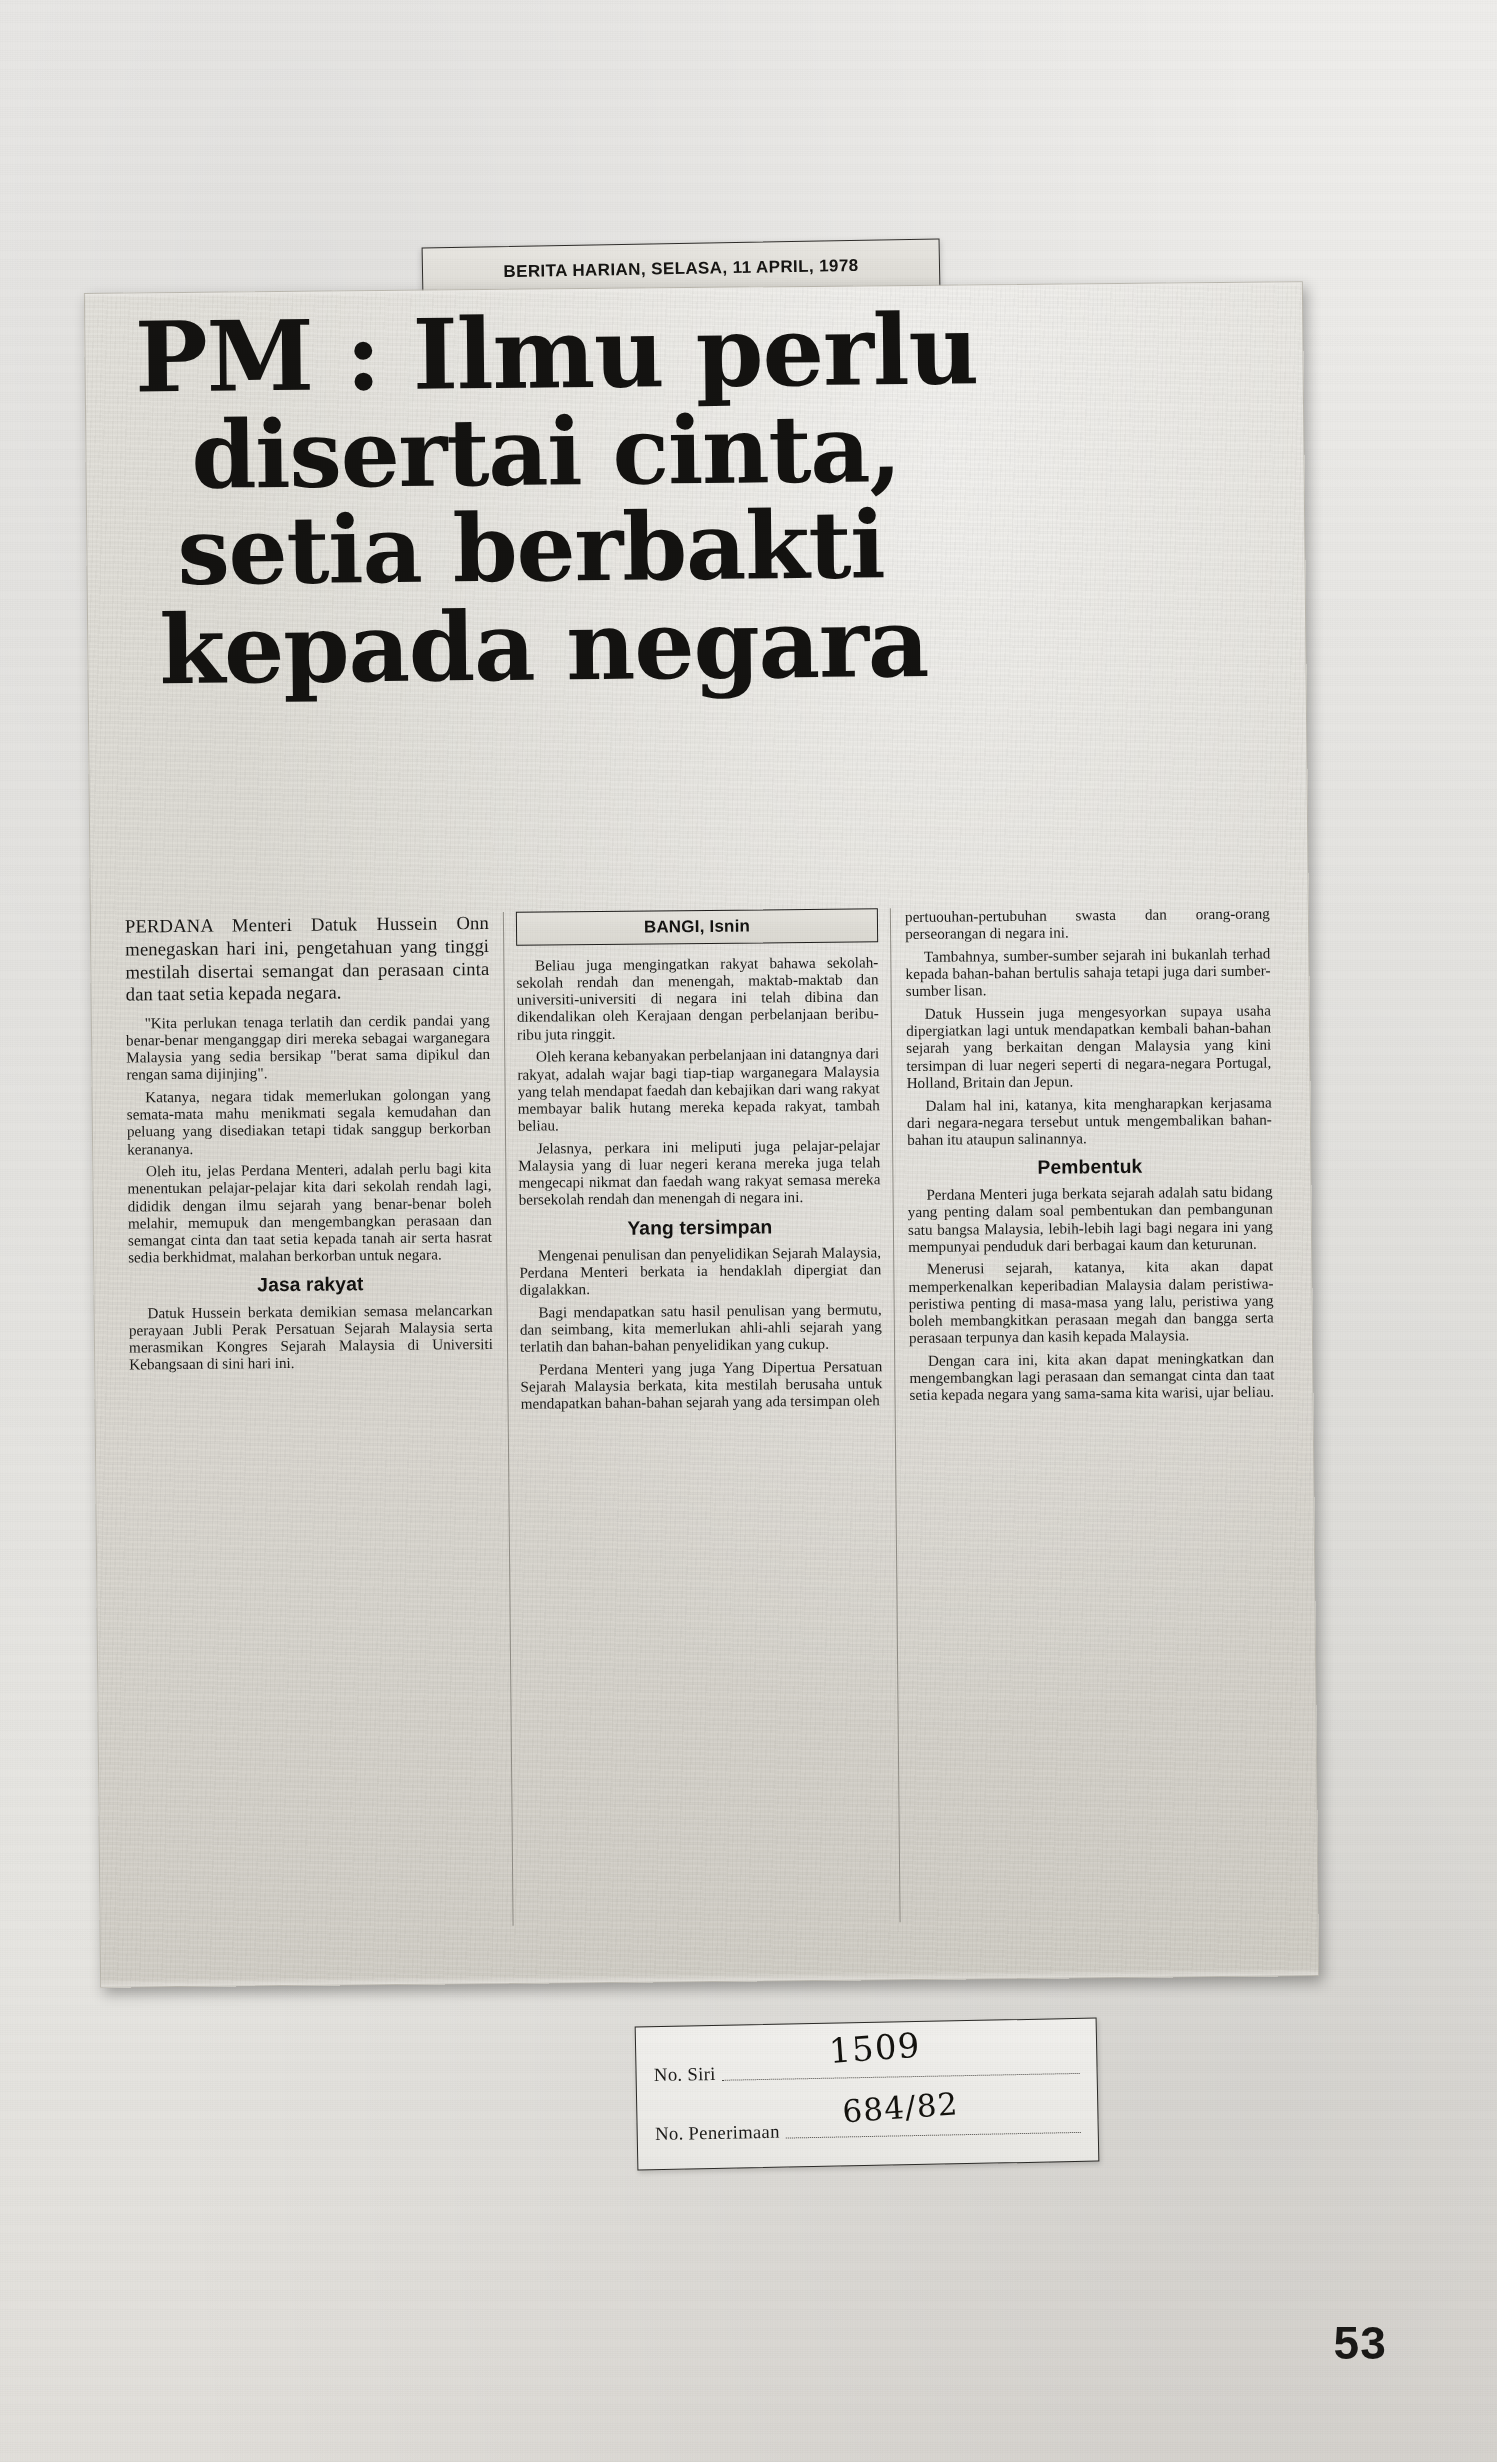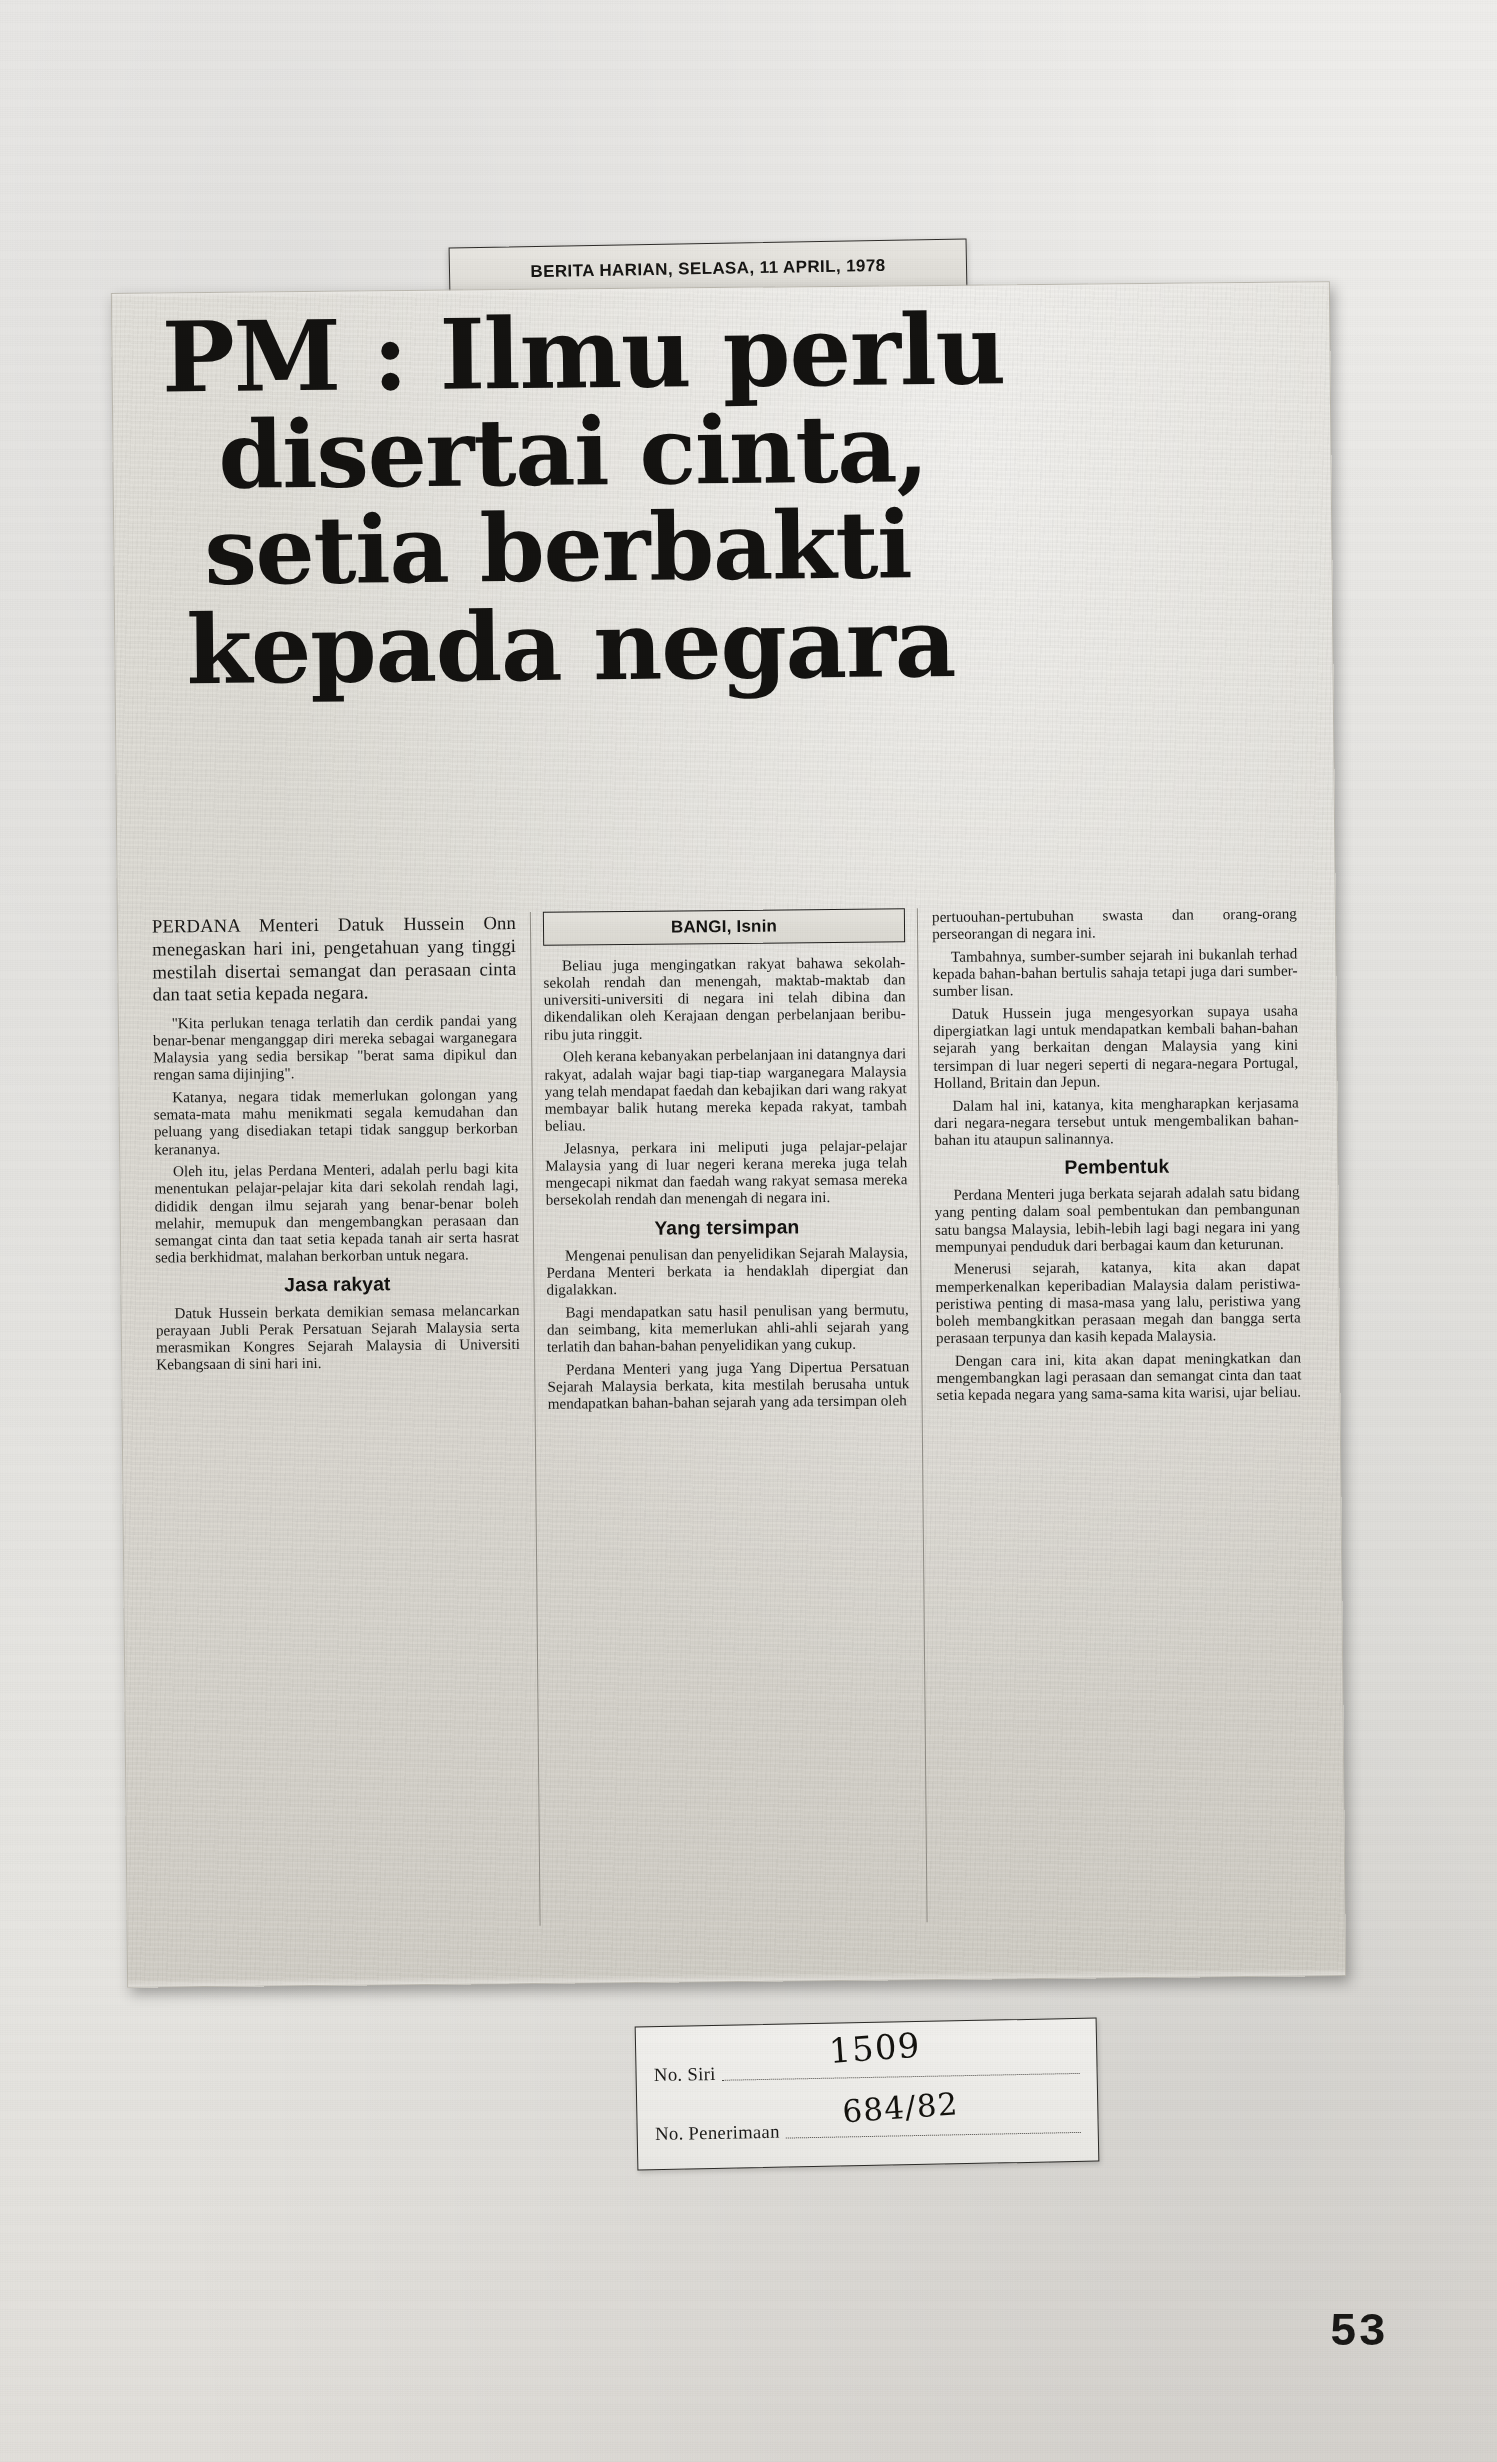--- a/index.html
+++ b/index.html
@@ -32,21 +32,21 @@
     pointer-events: none;
     background-image:
       repeating-linear-gradient(0deg, rgba(0,0,0,0.018) 0 0.6px, rgba(0,0,0,0) 0.6px 1.9px),
       repeating-linear-gradient(90deg, rgba(0,0,0,0.013) 0 0.6px, rgba(0,0,0,0) 0.6px 2.5px);
     opacity: .7;
   }
 
   
   #clipping-group {
     position: absolute;
-    left: 119px;
+    left: 92px;
     top: 255px;
     width: 1217px;
     height: 1742px;
   }
 
   .masthead-strip {
     position: absolute;
     left: 330px;
     top: -12.4px;
     width: 516px;
@@ -237,22 +237,22 @@
     left: 205px;
     top: 67px;
     font-size: 31px;
     letter-spacing: 1.2px;
   }
 
   
   .page-number {
     position: absolute;
     right: 111px;
-    bottom: 103px;
-    font-family: Liberation Mono, monospace;
+    bottom: 92px;
+    font-family: Liberation Sans, sans-serif;
     font-size: 46px;
     font-weight: bold;
     color: #1a1917;
     letter-spacing: 1.2px;
   }
 </style>
 </head>
 <body>
 
 <div id="page">

